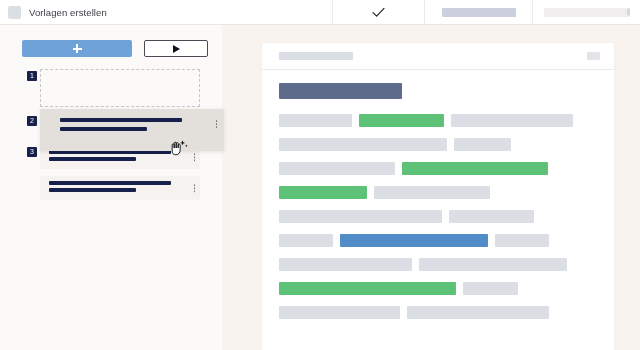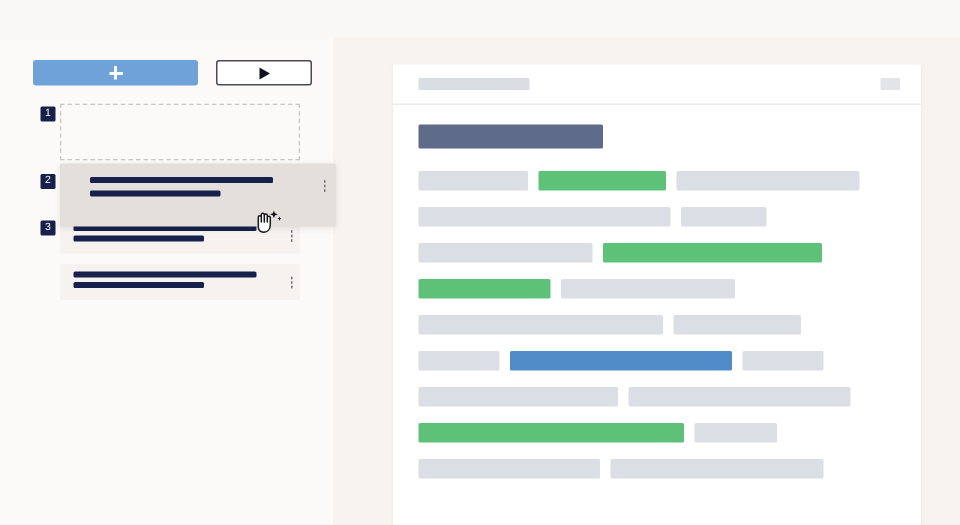--- a/index.html
+++ b/index.html
@@ -137,20 +137,42 @@
   .row{display:flex;gap:7px;margin-bottom:11px;}
   .chip{height:13px;border-radius:1px;background:#dbdee5;}
   .chip.green{background:#5dc178;}
   .chip.blue{background:#528cc8;}
 </style>
 </head>
 <body>
 
 <div id="app">
 
+  <div class="topbar">
+    <div class="tb-seg tb-left">
+      <span class="tb-appicon"></span>
+      <span class="tb-title">Vorlagen erstellen</span>
+    </div>
+    <div class="tb-spacer"></div>
+
+    <div class="tb-check">
+      <svg width="13" height="11" viewBox="0 0 13 11">
+        <path d="M1 5.6 L4.6 9.2 L12 1.4" fill="none" stroke="#22222e" stroke-width="1.2" stroke-linecap="round" stroke-linejoin="round"></path>
+      </svg>
+    </div>
+
+    <div class="tb-ph one">
+      <span class="bar-dark"></span>
+    </div>
+
+    <div class="tb-ph two">
+      <span class="bar-light"></span>
+      <span class="mini"></span>
+    </div>
+  </div>
 
   <div class="sidebar">
 
     <div class="side-actions">
       <button class="btn-add">
         <span class="plus"></span>
       </button>
       <button class="btn-play">
         <span class="tri"></span>
       </button>

